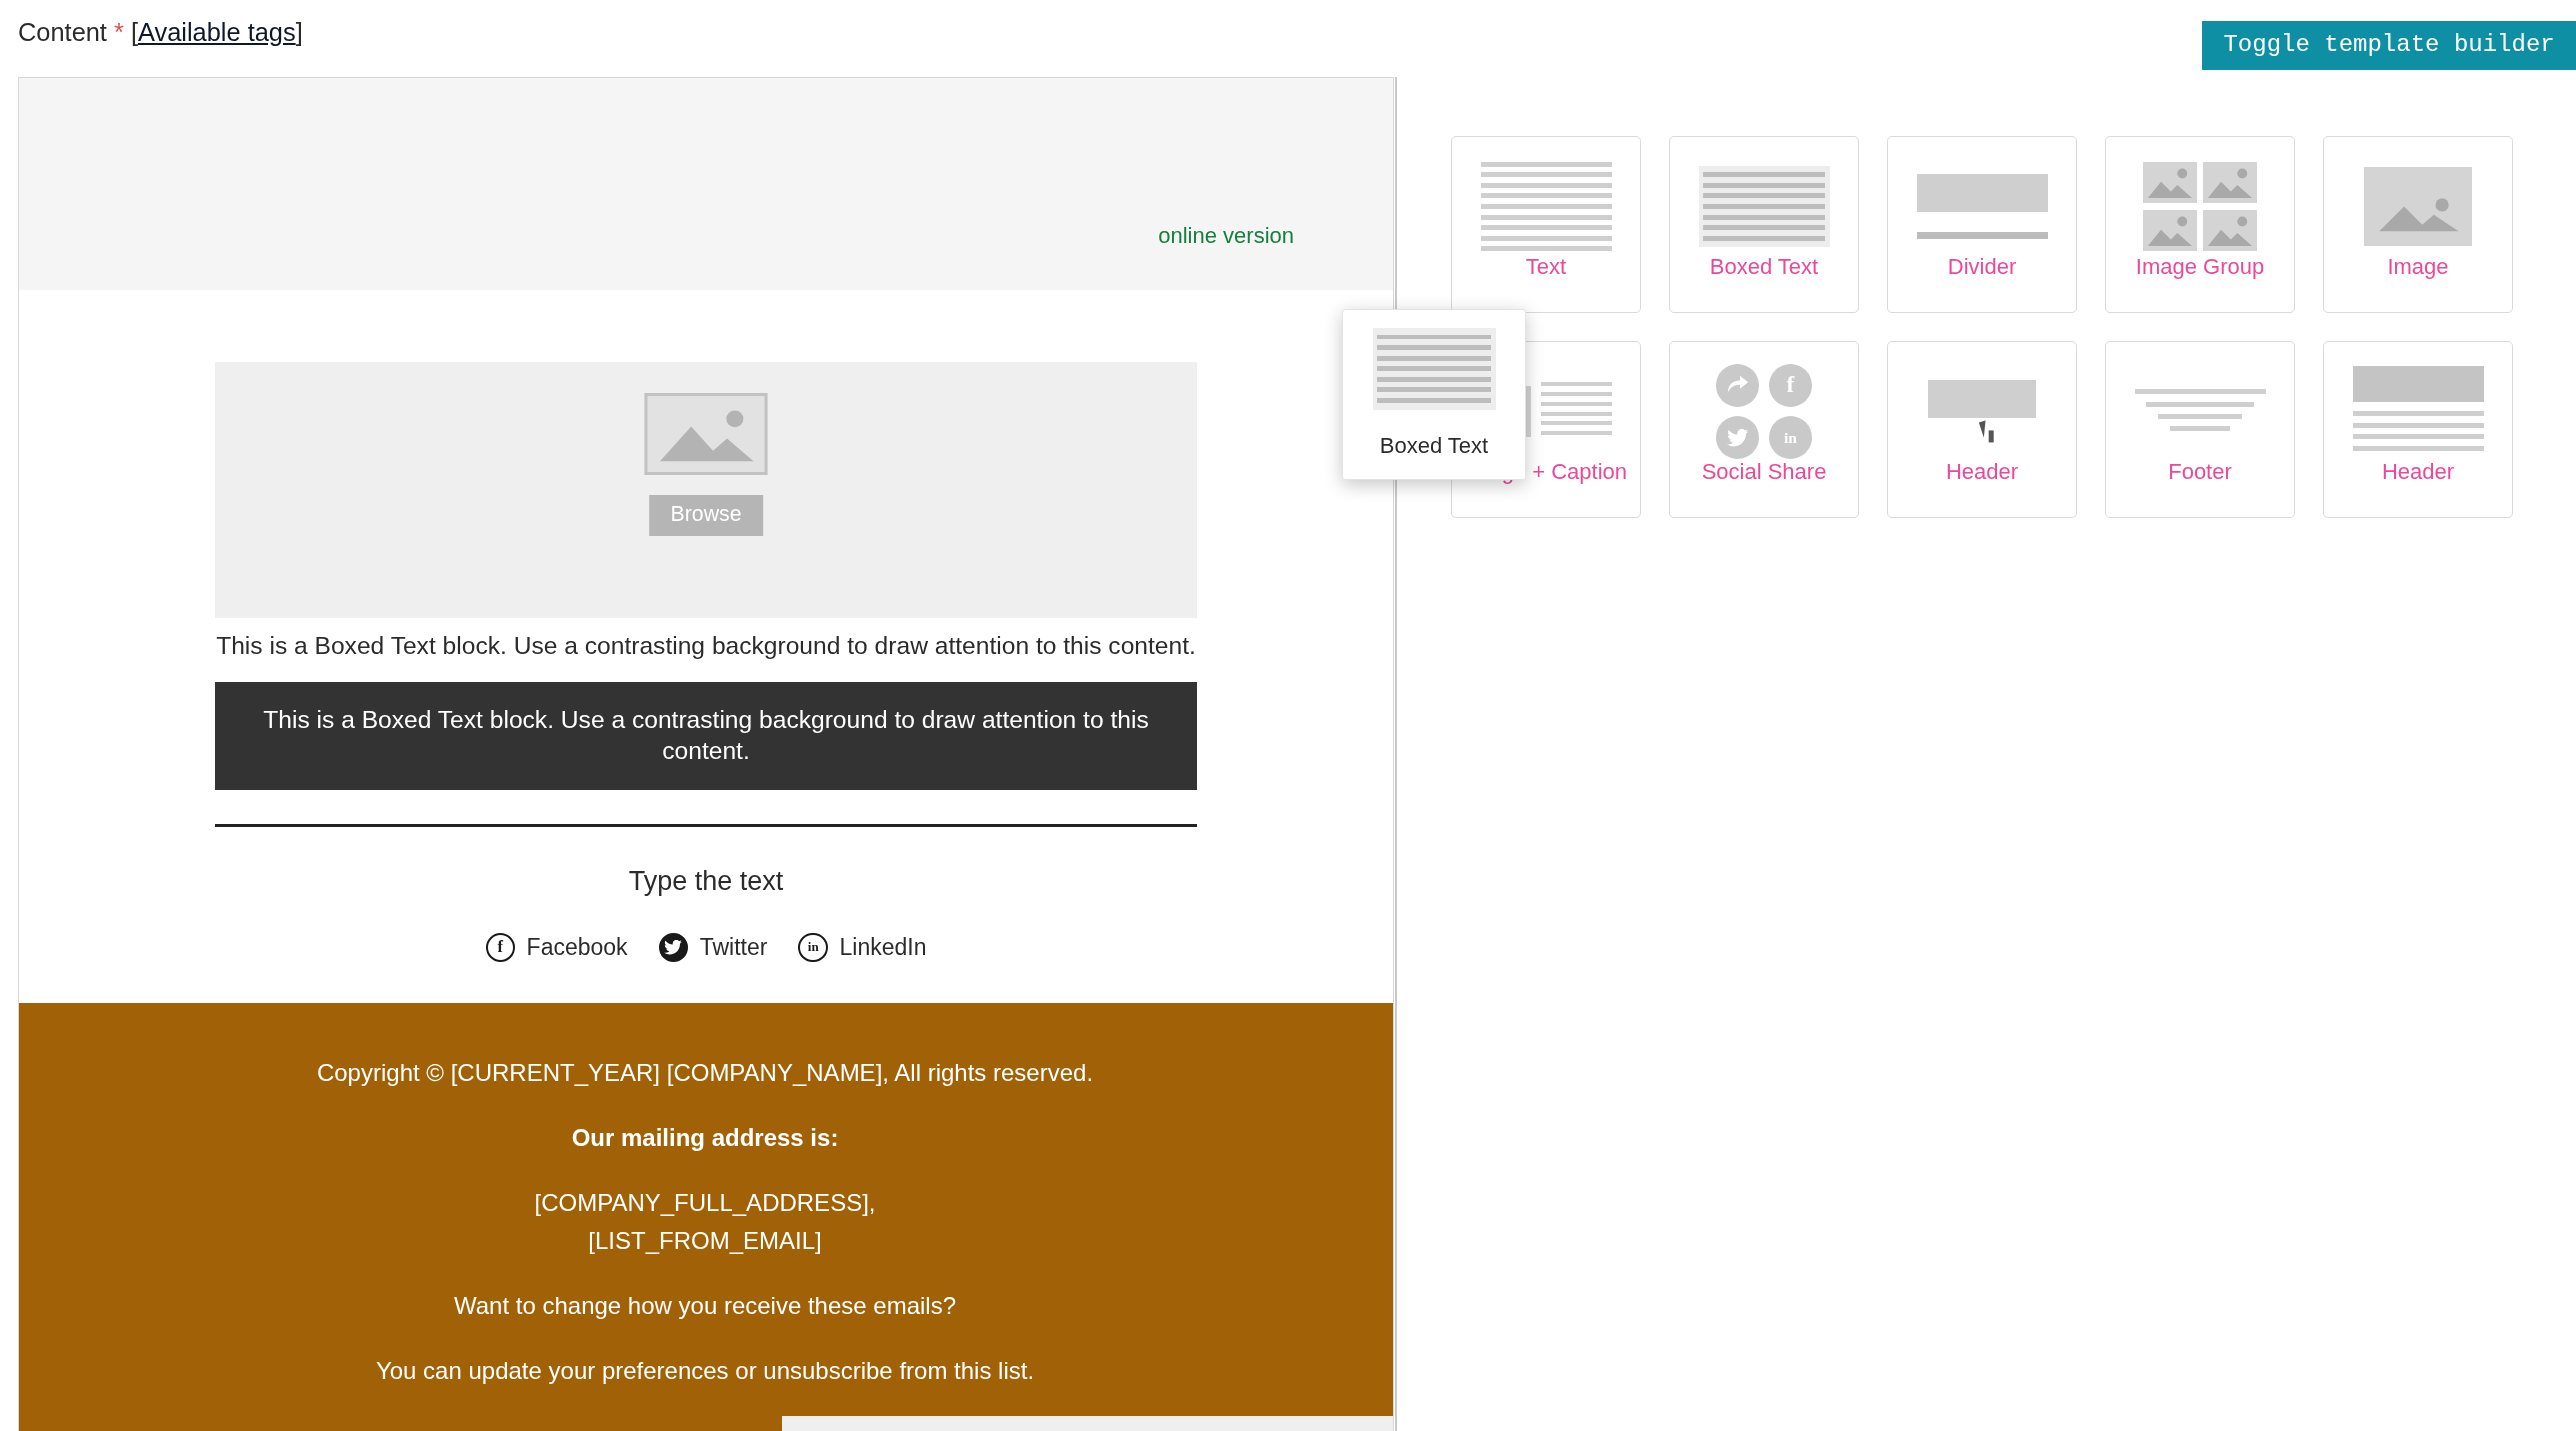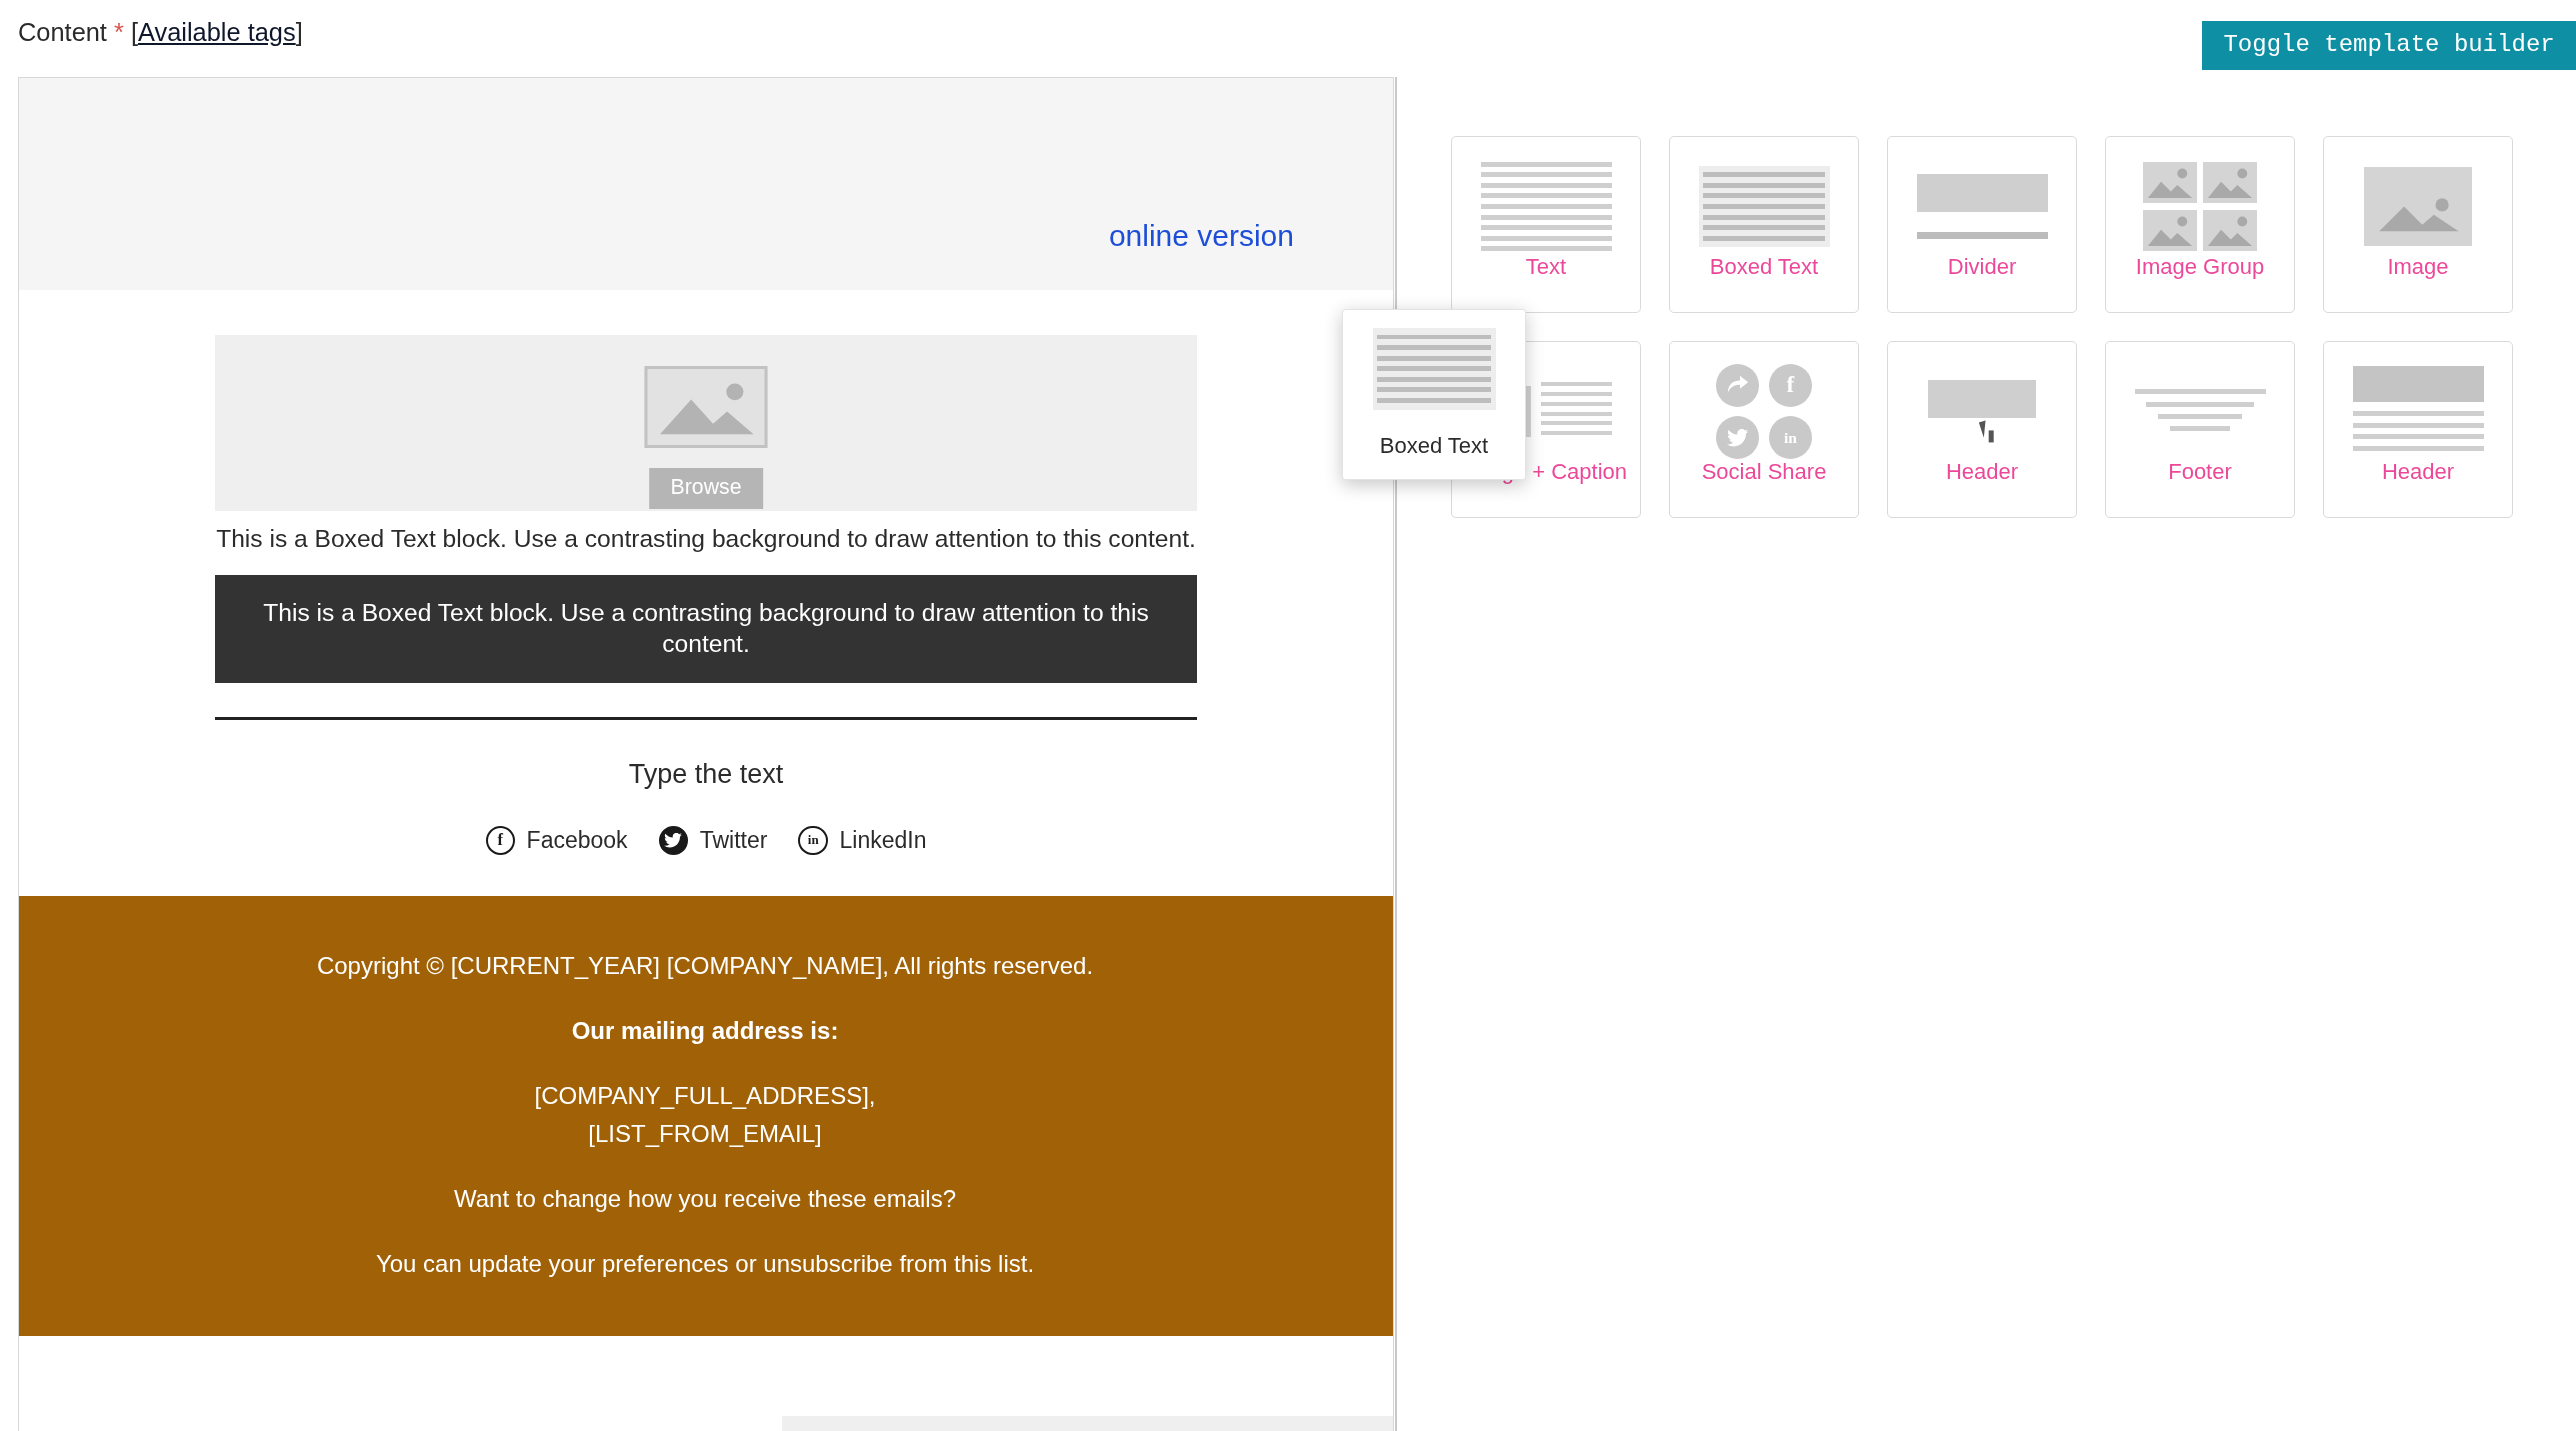--- a/index.html
+++ b/index.html
@@ -62,33 +62,33 @@
   
   .email-header-strip {
     height: 212px;
     background: #f5f5f5;
     position: relative;
   }
   .online-version {
     position: absolute;
     right: 99px; top: 158px;
     transform: translateY(-50%);
-    font-size: 30px;
-    color: #1d4ed8;
+    font-size: 22px;
+    color: #15803d;
   }
 
   .email-body {
     background: #ffffff;
     padding: 0 0 0 0;
   }
 
   .img-block {
-    margin: 45px auto 0 auto;
+    margin: 72px auto 0 auto;
     width: 982px;
-    height: 176px;
+    height: 256px;
     background: #efefef;
     position: relative;
   }
   .img-placeholder {
     position: absolute;
     left: 50%; top: 31px;
     transform: translateX(-50%);
     width: 123px; height: 82px;
     border: 3.3px solid #c2c2c2;
     background: #e2e2e2;

